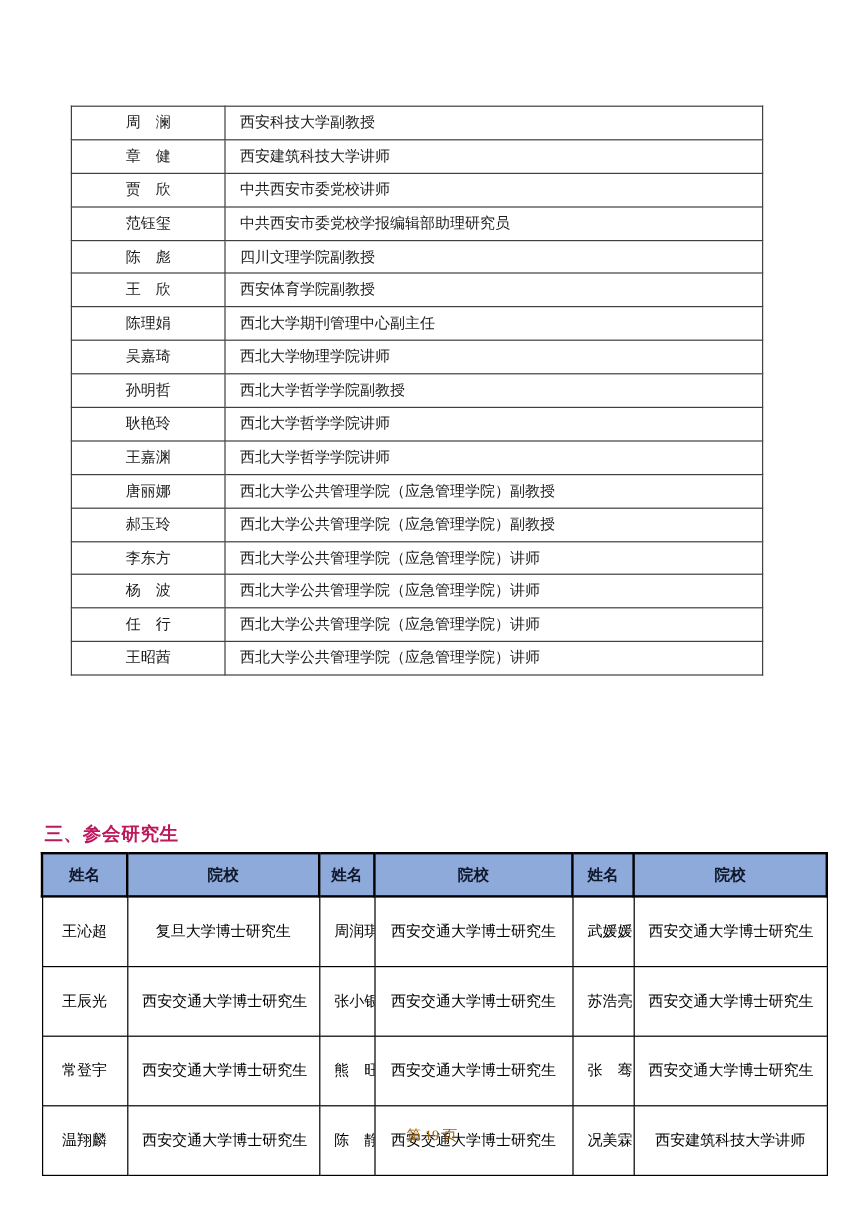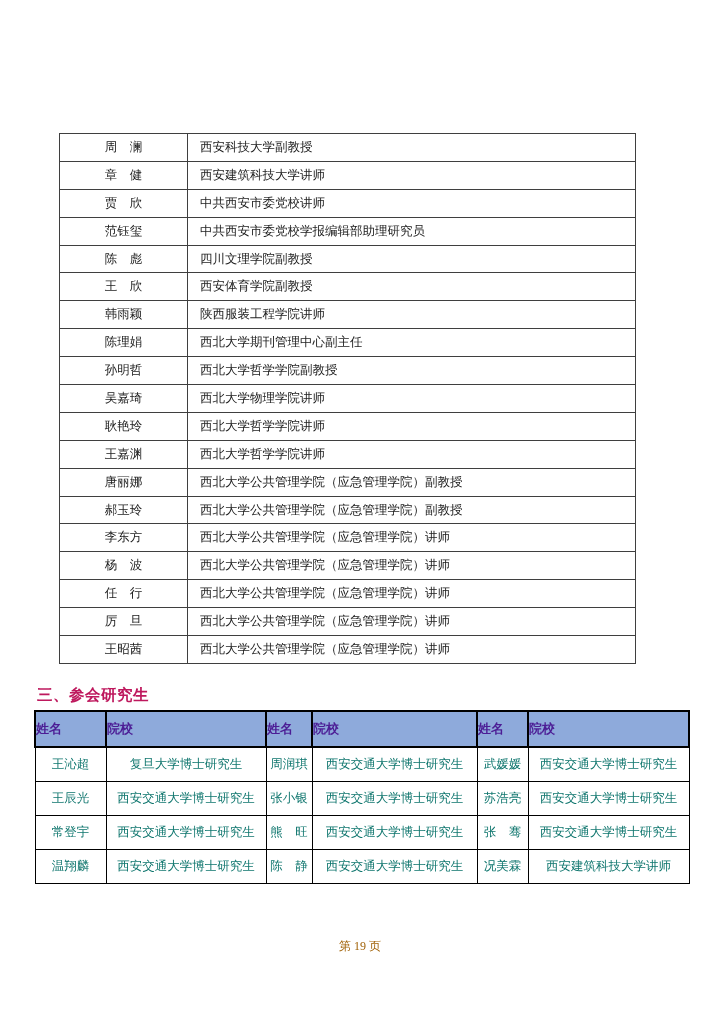--- a/index.html
+++ b/index.html
@@ -10,21 +10,20 @@
     font-family: "Liberation Serif", serif;
     overflow: hidden;
   }
 
   
   .faculty-table {
     position: absolute; left: 59px; top: 88px;
     width: 577px;
     border-collapse: collapse;
     table-layout: fixed;
-    margin-top: 45px;
   }
   .faculty-table td {
     border: 1.4px solid #3f3f3f;
     height: 26.9px;
     font-size: 12.5px;
     color: #1c1c1c;
     padding: 0;
     overflow: hidden;
     white-space: nowrap;
   }
@@ -48,31 +47,31 @@
     border-collapse: collapse;
     table-layout: fixed;
   }
   .students-table th {
     border: 2px solid #000000;
     background: var(--header-bg, #8EAADB);
     height: 34px;
     font-family: "Liberation Sans", sans-serif;
     font-weight: bold;
     font-size: 13px;
-    color: #4c1d95;
-    text-align: left;
+    color: #0f172a;
+    text-align: center;
     padding: 0;
   }
   .students-table td {
     border: 1.6px solid #000000;
     height: 33px;
     font-size: 12.5px;
-    color: #0f766e;
+    color: #000000;
     text-align: center;
-    padding: 0;
+    padding: 12px;
     overflow: hidden;
     white-space: nowrap;
   }
   .students-table .col-n1 { width: 71px; }
   .students-table .col-s1 { width: 160px; }
   .students-table .col-n2 { width: 46px; }
   .students-table .col-s2 { width: 165px; }
   .students-table .col-n3 { width: 51px; }
   .students-table .col-s3 { width: 161px; }
 
@@ -113,36 +112,32 @@
         </tr>
         <tr>
           <td class="name-cell">陈　彪</td>
           <td class="aff-cell">四川文理学院副教授</td>
         </tr>
         <tr>
           <td class="name-cell">王　欣</td>
           <td class="aff-cell">西安体育学院副教授</td>
         </tr>
         <tr>
-          <td class="name-cell">韩雨颖</td>
-          <td class="aff-cell">陕西服装工程学院讲师</td>
-        </tr>
-        <tr>
           <td class="name-cell">陈理娟</td>
           <td class="aff-cell">西北大学期刊管理中心副主任</td>
         </tr>
         <tr>
+          <td class="name-cell">吴嘉琦</td>
+          <td class="aff-cell">西北大学物理学院讲师</td>
+        </tr>
+        <tr>
           <td class="name-cell">孙明哲</td>
           <td class="aff-cell">西北大学哲学学院副教授</td>
         </tr>
         <tr>
-          <td class="name-cell">吴嘉琦</td>
-          <td class="aff-cell">西北大学物理学院讲师</td>
-        </tr>
-        <tr>
           <td class="name-cell">耿艳玲</td>
           <td class="aff-cell">西北大学哲学学院讲师</td>
         </tr>
         <tr>
           <td class="name-cell">王嘉渊</td>
           <td class="aff-cell">西北大学哲学学院讲师</td>
         </tr>
         <tr>
           <td class="name-cell">唐丽娜</td>
           <td class="aff-cell">西北大学公共管理学院（应急管理学院）副教授</td>
@@ -154,24 +149,20 @@
         <tr>
           <td class="name-cell">李东方</td>
           <td class="aff-cell">西北大学公共管理学院（应急管理学院）讲师</td>
         </tr>
         <tr>
           <td class="name-cell">杨　波</td>
           <td class="aff-cell">西北大学公共管理学院（应急管理学院）讲师</td>
         </tr>
         <tr>
           <td class="name-cell">任　行</td>
-          <td class="aff-cell">西北大学公共管理学院（应急管理学院）讲师</td>
-        </tr>
-        <tr>
-          <td class="name-cell">厉　旦</td>
           <td class="aff-cell">西北大学公共管理学院（应急管理学院）讲师</td>
         </tr>
         <tr>
           <td class="name-cell">王昭茜</td>
           <td class="aff-cell">西北大学公共管理学院（应急管理学院）讲师</td>
         </tr>
       </tbody>
   </table>
 
   <div class="section-heading">三、参会研究生</div>

